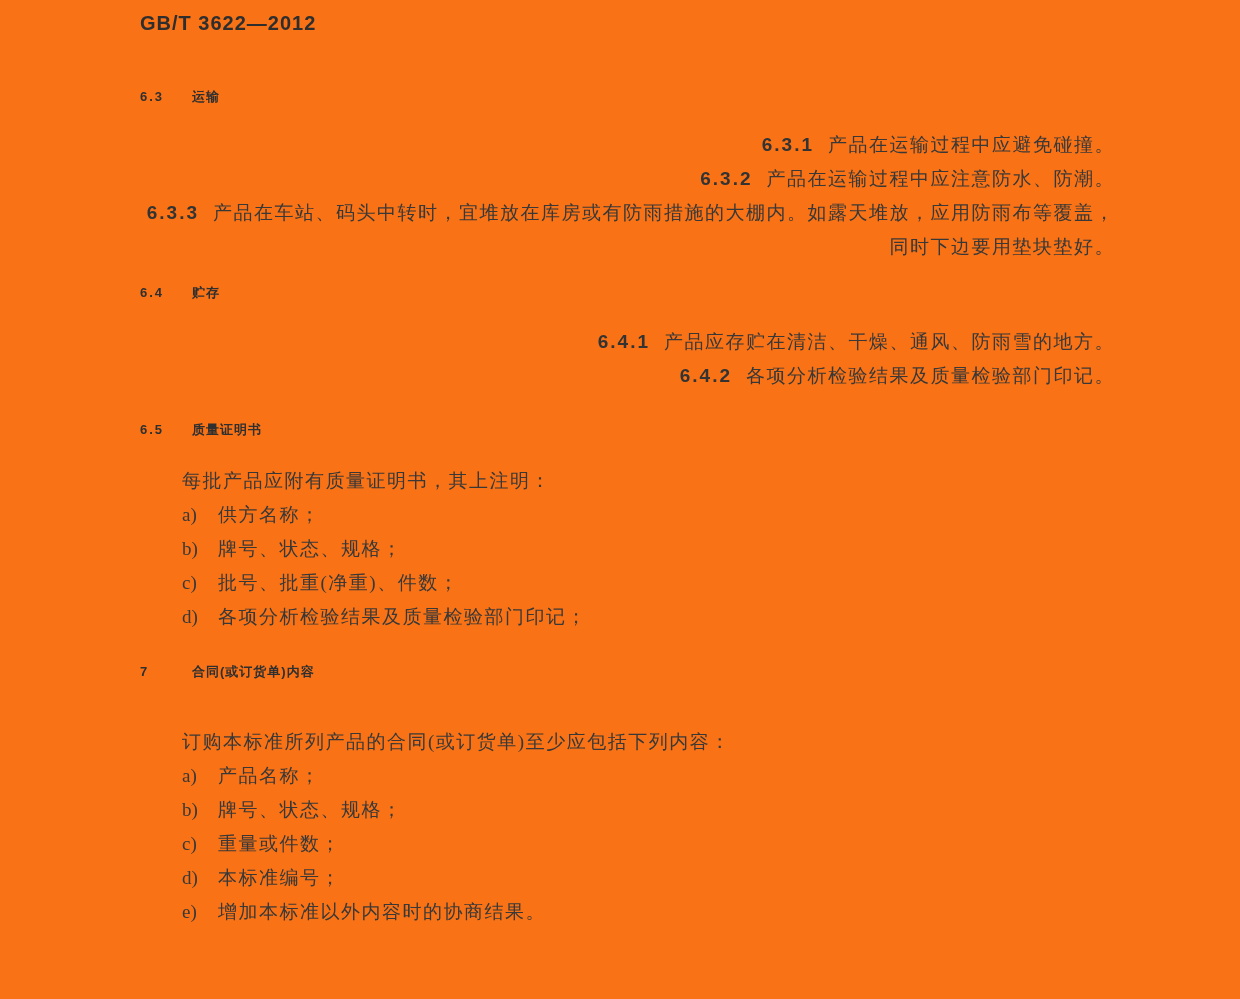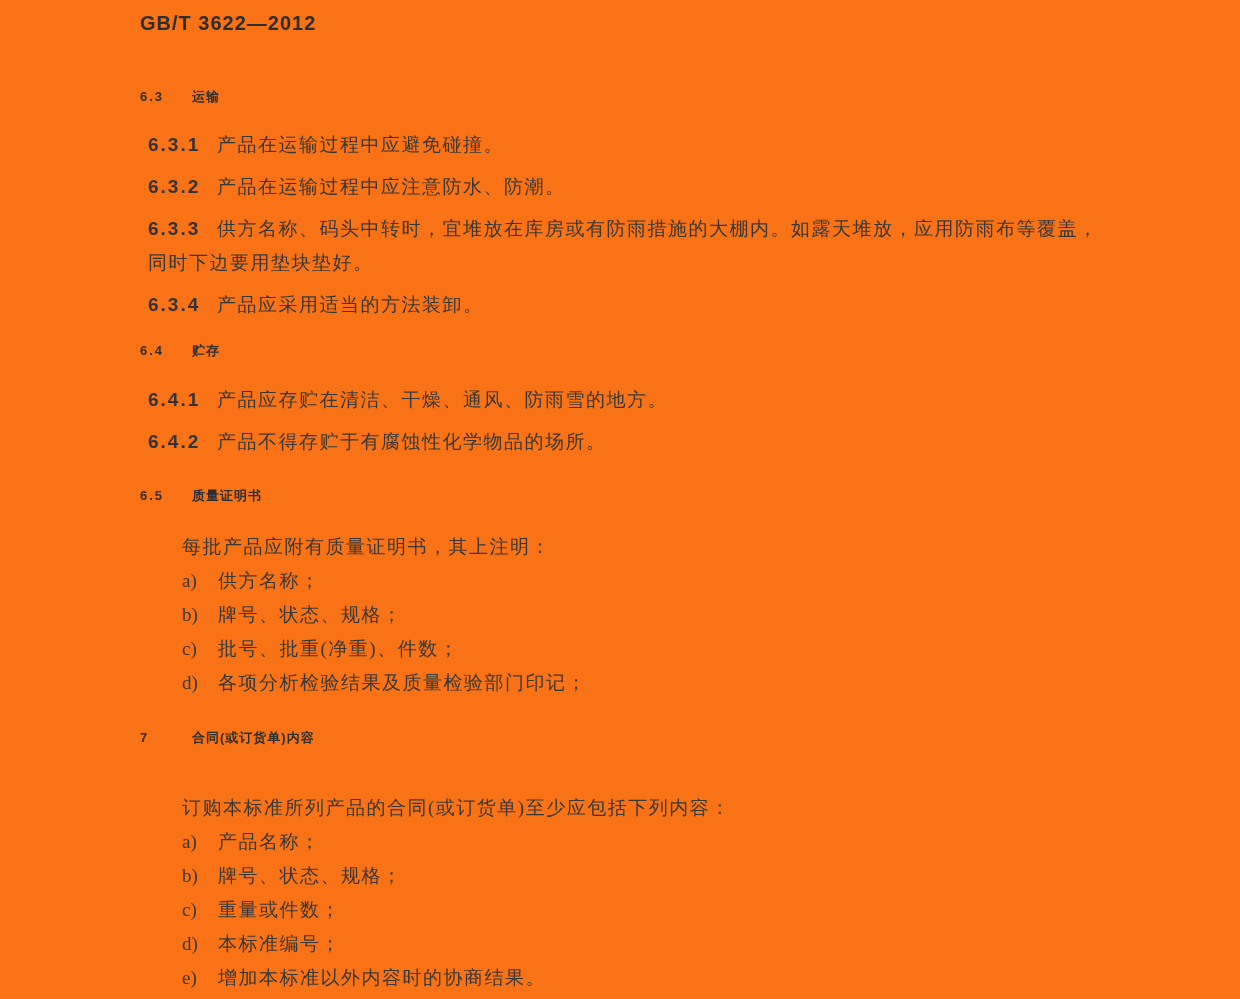--- a/index.html
+++ b/index.html
@@ -55,21 +55,21 @@
   .clauses, .intro, .list {
     font-family: "Liberation Serif", serif;
     font-size: 19px;
     line-height: 34px;
     letter-spacing: 1.5px;
     color: #383838;
     margin: 0;
   }
   .clauses { margin-top: 14px; }
   .clauses-64 { margin-top: 15px; }
-  .clause { margin: 8px; }
+  .clause { margin: 0; text-align: right; }
   .clause-num {
     font-family: "Liberation Sans", sans-serif;
     font-weight: 600;
     display: inline-block;
     min-width: 55px;
     margin-right: 14px;
     letter-spacing: 2px;
     color: #333333;
   }
   .intro {
@@ -91,28 +91,27 @@
 
 <div class="page">
   <div class="content">
 
     <div class="doc-header">GB/T 3622—2012</div>
 
     <p class="sec-heading h-63"><span class="sec-num">6.3</span><span>运输</span></p>
     <div class="clauses">
       <p class="clause"><span class="clause-num">6.3.1</span><span>产品在运输过程中应避免碰撞。</span></p>
       <p class="clause"><span class="clause-num">6.3.2</span><span>产品在运输过程中应注意防水、防潮。</span></p>
-      <p class="clause"><span class="clause-num">6.3.3</span><span>供方名称、码头中转时，宜堆放在库房或有防雨措施的大棚内。如露天堆放，应用防雨布等覆盖，同时下边要用垫块垫好。</span></p>
-      <p class="clause"><span class="clause-num">6.3.4</span><span>产品应采用适当的方法装卸。</span></p>
+      <p class="clause"><span class="clause-num">6.3.3</span><span>产品在车站、码头中转时，宜堆放在库房或有防雨措施的大棚内。如露天堆放，应用防雨布等覆盖，同时下边要用垫块垫好。</span></p>
     </div>
 
     <p class="sec-heading h-64"><span class="sec-num">6.4</span><span>贮存</span></p>
     <div class="clauses clauses-64">
       <p class="clause"><span class="clause-num">6.4.1</span><span>产品应存贮在清洁、干燥、通风、防雨雪的地方。</span></p>
-      <p class="clause"><span class="clause-num">6.4.2</span><span>产品不得存贮于有腐蚀性化学物品的场所。</span></p>
+      <p class="clause"><span class="clause-num">6.4.2</span><span>各项分析检验结果及质量检验部门印记。</span></p>
     </div>
 
     <p class="sec-heading h-65"><span class="sec-num">6.5</span><span>质量证明书</span></p>
     <p class="intro">每批产品应附有质量证明书，其上注明：</p>
     <div class="list">
       <p class="list-item"><span class="item-label">a)</span><span>供方名称；</span></p>
       <p class="list-item"><span class="item-label">b)</span><span>牌号、状态、规格；</span></p>
       <p class="list-item"><span class="item-label">c)</span><span>批号、批重(净重)、件数；</span></p>
       <p class="list-item"><span class="item-label">d)</span><span>各项分析检验结果及质量检验部门印记；</span></p>
     </div>

